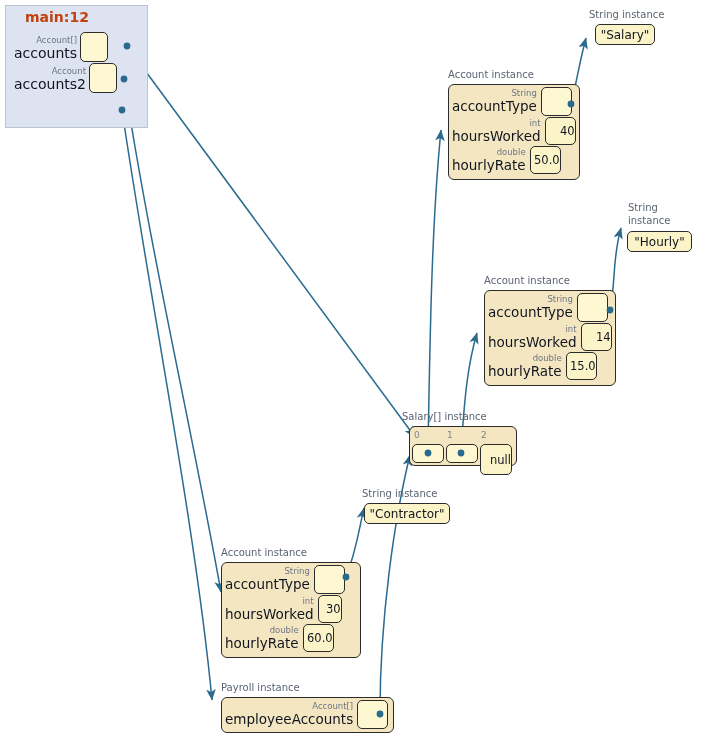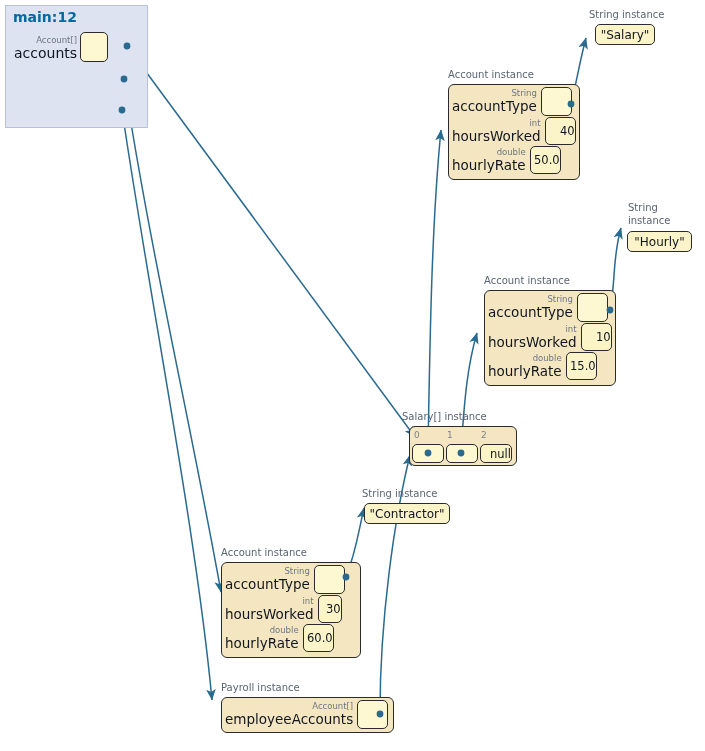--- a/index.html
+++ b/index.html
@@ -28,22 +28,23 @@
   .frame{
     position:absolute;
     background:#dde3f0;
     border:1px solid #b9c2d6;
     box-sizing:border-box;
   }
   .frame-title{
     position:absolute;
     font-size:14px;
     font-weight:bold;
-    color:#0369a1;
-    font-family:"DejaVu Sans", sans-serif;
+    color:#c2410c;
+    font-family:"DejaVu Sans", sans-serif;
+    margin-left:12px;
   }
   .var-row{position:absolute;display:flex;align-items:flex-end;}
   .var-text{
     display:flex;flex-direction:column;align-items:flex-end;
     margin-right:3px;padding-bottom:1px;
   }
   .var-type{
     font-size:8.5px;color:#6c7685;line-height:9px;
     font-family:"DejaVu Sans", sans-serif;
   }
@@ -156,20 +157,29 @@
   <div class="var-row" style="left:14px;top:32px;">
     <div class="var-text">
       <span class="var-type">Account[]</span>
       <span class="var-name">accounts</span>
     </div>
     <div class="slot ref" style="width:28px;height:30px;">
       <span class="slot-val"></span>
     </div>
   </div>
 
+  <div class="var-row" style="left:14px;top:63px;">
+    <div class="var-text">
+      <span class="var-type">Account</span>
+      <span class="var-name">accounts2</span>
+    </div>
+    <div class="slot ref" style="width:28px;height:30px;">
+      <span class="slot-val"></span>
+    </div>
+  </div>
 
 
   <div class="node-label" style="left:589px;top:8px;">String instance</div>
   <div class="strbox" style="left:595px;top:24px;width:60px;height:21px;">"Salary"</div>
 
   <div class="node-label" style="left:448px;top:68px;">Account instance</div>
   <div class="obj" style="left:448px;top:84px;width:132px;height:96px;"></div>
 
   <div class="field" style="left:452px;top:87px;">
     <div class="field-text">
@@ -217,21 +227,21 @@
       <span class="slot-val"></span>
     </div>
   </div>
 
   <div class="field" style="left:488px;top:323px;">
     <div class="field-text">
       <span class="field-type">int</span>
       <span class="field-name">hoursWorked</span>
     </div>
     <div class="slot" style="width:31px;height:28px;">
-      <span class="slot-val">10</span>
+      <span class="slot-val">14</span>
     </div>
   </div>
 
   <div class="field" style="left:488px;top:352px;">
     <div class="field-text">
       <span class="field-type">double</span>
       <span class="field-name">hourlyRate</span>
     </div>
     <div class="slot" style="width:31px;height:28px;">
       <span class="slot-val">15.0</span>
@@ -244,21 +254,21 @@
   <div class="arr-idx" style="left:414px;top:430px;">0</div>
   <div class="arr-idx" style="left:447px;top:430px;">1</div>
   <div class="arr-idx" style="left:481px;top:430px;">2</div>
 
   <div class="arr-cell slot ref" style="left:412px;top:444px;width:32px;height:19px;">
     <span class="slot-val"></span>
   </div>
   <div class="arr-cell slot ref" style="left:446px;top:444px;width:32px;height:19px;">
     <span class="slot-val"></span>
   </div>
-  <div class="arr-cell slot" style="left:480px;top:444px;width:32px;height:19px;">
+  <div class="arr-cell slot" style="left:480px;top:444px;width:32px;height:31px;">
     <span class="slot-val">null</span>
   </div>
 
   <div class="node-label" style="left:362px;top:487px;">String instance</div>
   <div class="strbox" style="left:364px;top:503px;width:86px;height:21px;">"Contractor"</div>
 
   <div class="node-label" style="left:221px;top:546px;">Account instance</div>
   <div class="obj" style="left:221px;top:562px;width:140px;height:96px;"></div>
 
   <div class="field" style="left:225px;top:565px;">

